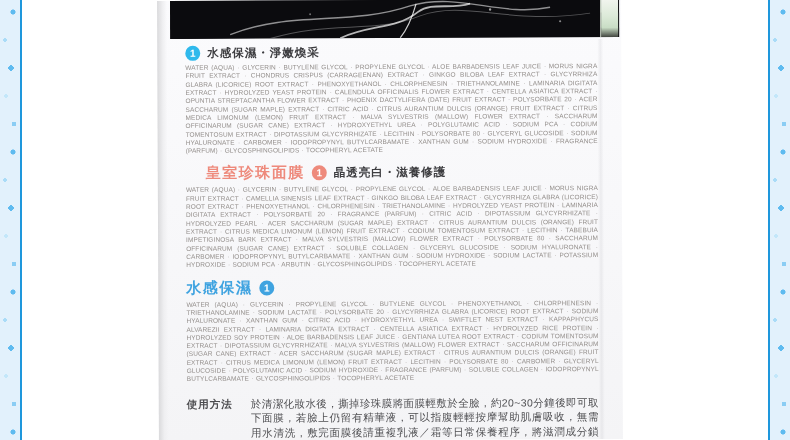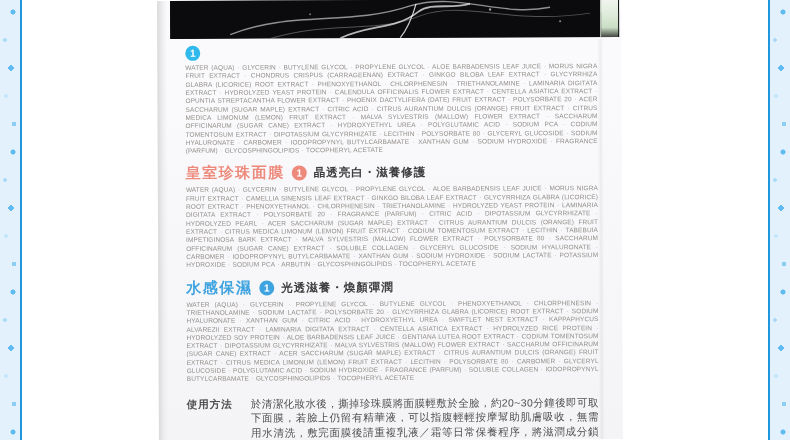--- a/index.html
+++ b/index.html
@@ -98,38 +98,38 @@
       <circle cx="390" cy="22" r="1.1" fill="#ffffff" fill-opacity=".5"></circle>
     </svg>
     <div class="leaf"></div>
   </div>
 
   <div class="content">
 
     <div class="sec1">
       <div class="sec-head">
         <span class="badge" style="background-color: rgb(47, 185, 236);">1</span>
+        <span class="sec-sub">水感保濕・淨嫩煥采</span>
       </div>
       <div class="ingredients">WATER (AQUA) · GLYCERIN · BUTYLENE GLYCOL · PROPYLENE GLYCOL · ALOE BARBADENSIS LEAF JUICE · MORUS NIGRA FRUIT EXTRACT · CHONDRUS CRISPUS (CARRAGEENAN) EXTRACT · GINKGO BILOBA LEAF EXTRACT · GLYCYRRHIZA GLABRA (LICORICE) ROOT EXTRACT · PHENOXYETHANOL · CHLORPHENESIN · TRIETHANOLAMINE · LAMINARIA DIGITATA EXTRACT · HYDROLYZED YEAST PROTEIN · CALENDULA OFFICINALIS FLOWER EXTRACT · CENTELLA ASIATICA EXTRACT · OPUNTIA STREPTACANTHA FLOWER EXTRACT · PHOENIX DACTYLIFERA (DATE) FRUIT EXTRACT · POLYSORBATE 20 · ACER SACCHARUM (SUGAR MAPLE) EXTRACT · CITRIC ACID · CITRUS AURANTIUM DULCIS (ORANGE) FRUIT EXTRACT · CITRUS MEDICA LIMONUM (LEMON) FRUIT EXTRACT · MALVA SYLVESTRIS (MALLOW) FLOWER EXTRACT · SACCHARUM OFFICINARUM (SUGAR CANE) EXTRACT · HYDROXYETHYL UREA · POLYGLUTAMIC ACID · SODIUM PCA · CODIUM TOMENTOSUM EXTRACT · DIPOTASSIUM GLYCYRRHIZATE · LECITHIN · POLYSORBATE 80 · GLYCERYL GLUCOSIDE · SODIUM HYALURONATE · CARBOMER · IODOPROPYNYL BUTYLCARBAMATE · XANTHAN GUM · SODIUM HYDROXIDE · FRAGRANCE (PARFUM) · GLYCOSPHINGOLIPIDS · TOCOPHERYL ACETATE</div>
     </div>
 
     <div class="sec2">
       <div class="sec-head">
-        <span class="sec-title" style="color: rgb(238, 138, 124);">皇室珍珠面膜</span>
+        <span class="sec-title" style="color: rgb(238, 138, 124); margin-left: 20px;">皇室珍珠面膜</span>
         <span class="badge" style="background-color: rgb(238, 138, 124);">1</span>
         <span class="sec-sub">晶透亮白・滋養修護</span>
       </div>
       <div class="ingredients">WATER (AQUA) · GLYCERIN · BUTYLENE GLYCOL · PROPYLENE GLYCOL · ALOE BARBADENSIS LEAF JUICE · MORUS NIGRA FRUIT EXTRACT · CAMELLIA SINENSIS LEAF EXTRACT · GINKGO BILOBA LEAF EXTRACT · GLYCYRRHIZA GLABRA (LICORICE) ROOT EXTRACT · PHENOXYETHANOL · CHLORPHENESIN · TRIETHANOLAMINE · HYDROLYZED YEAST PROTEIN · LAMINARIA DIGITATA EXTRACT · POLYSORBATE 20 · FRAGRANCE (PARFUM) · CITRIC ACID · DIPOTASSIUM GLYCYRRHIZATE · HYDROLYZED PEARL · ACER SACCHARUM (SUGAR MAPLE) EXTRACT · CITRUS AURANTIUM DULCIS (ORANGE) FRUIT EXTRACT · CITRUS MEDICA LIMONUM (LEMON) FRUIT EXTRACT · CODIUM TOMENTOSUM EXTRACT · LECITHIN · TABEBUIA IMPETIGINOSA BARK EXTRACT · MALVA SYLVESTRIS (MALLOW) FLOWER EXTRACT · POLYSORBATE 80 · SACCHARUM OFFICINARUM (SUGAR CANE) EXTRACT · SOLUBLE COLLAGEN · GLYCERYL GLUCOSIDE · SODIUM HYALURONATE · CARBOMER · IODOPROPYNYL BUTYLCARBAMATE · XANTHAN GUM · SODIUM HYDROXIDE · SODIUM LACTATE · POTASSIUM HYDROXIDE · SODIUM PCA · ARBUTIN · GLYCOSPHINGOLIPIDS · TOCOPHERYL ACETATE</div>
     </div>
 
     <div class="sec3">
       <div class="sec-head">
         <span class="sec-title" style="color: rgb(63, 163, 224);">水感保濕</span>
         <span class="badge" style="background-color: rgb(63, 163, 224);">1</span>
-        <span class="sec-sub">光透滋養・煥顏彈潤</span>
       </div>
       <div class="ingredients">WATER (AQUA) · GLYCERIN · PROPYLENE GLYCOL · BUTYLENE GLYCOL · PHENOXYETHANOL · CHLORPHENESIN · TRIETHANOLAMINE · SODIUM LACTATE · POLYSORBATE 20 · GLYCYRRHIZA GLABRA (LICORICE) ROOT EXTRACT · SODIUM HYALURONATE · XANTHAN GUM · CITRIC ACID · HYDROXYETHYL UREA · SWIFTLET NEST EXTRACT · KAPPAPHYCUS ALVAREZII EXTRACT · LAMINARIA DIGITATA EXTRACT · CENTELLA ASIATICA EXTRACT · HYDROLYZED RICE PROTEIN · HYDROLYZED SOY PROTEIN · ALOE BARBADENSIS LEAF JUICE · GENTIANA LUTEA ROOT EXTRACT · CODIUM TOMENTOSUM EXTRACT · DIPOTASSIUM GLYCYRRHIZATE · MALVA SYLVESTRIS (MALLOW) FLOWER EXTRACT · SACCHARUM OFFICINARUM (SUGAR CANE) EXTRACT · ACER SACCHARUM (SUGAR MAPLE) EXTRACT · CITRUS AURANTIUM DULCIS (ORANGE) FRUIT EXTRACT · CITRUS MEDICA LIMONUM (LEMON) FRUIT EXTRACT · LECITHIN · POLYSORBATE 80 · CARBOMER · GLYCERYL GLUCOSIDE · POLYGLUTAMIC ACID · SODIUM HYDROXIDE · FRAGRANCE (PARFUM) · SOLUBLE COLLAGEN · IODOPROPYNYL BUTYLCARBAMATE · GLYCOSPHINGOLIPIDS · TOCOPHERYL ACETATE</div>
     </div>
 
     <div class="info">
       <div class="info-row">
         <div class="info-label">使用方法</div>
         <div class="info-text">於清潔化妝水後，撕掉珍珠膜將面膜輕敷於全臉，約20~30分鐘後即可取下面膜，若臉上仍留有精華液，可以指腹輕輕按摩幫助肌膚吸收，無需用水清洗，敷完面膜後請重複乳液／霜等日常保養程序，將滋潤成分鎖在皮膚內。</div>
       </div>
 

